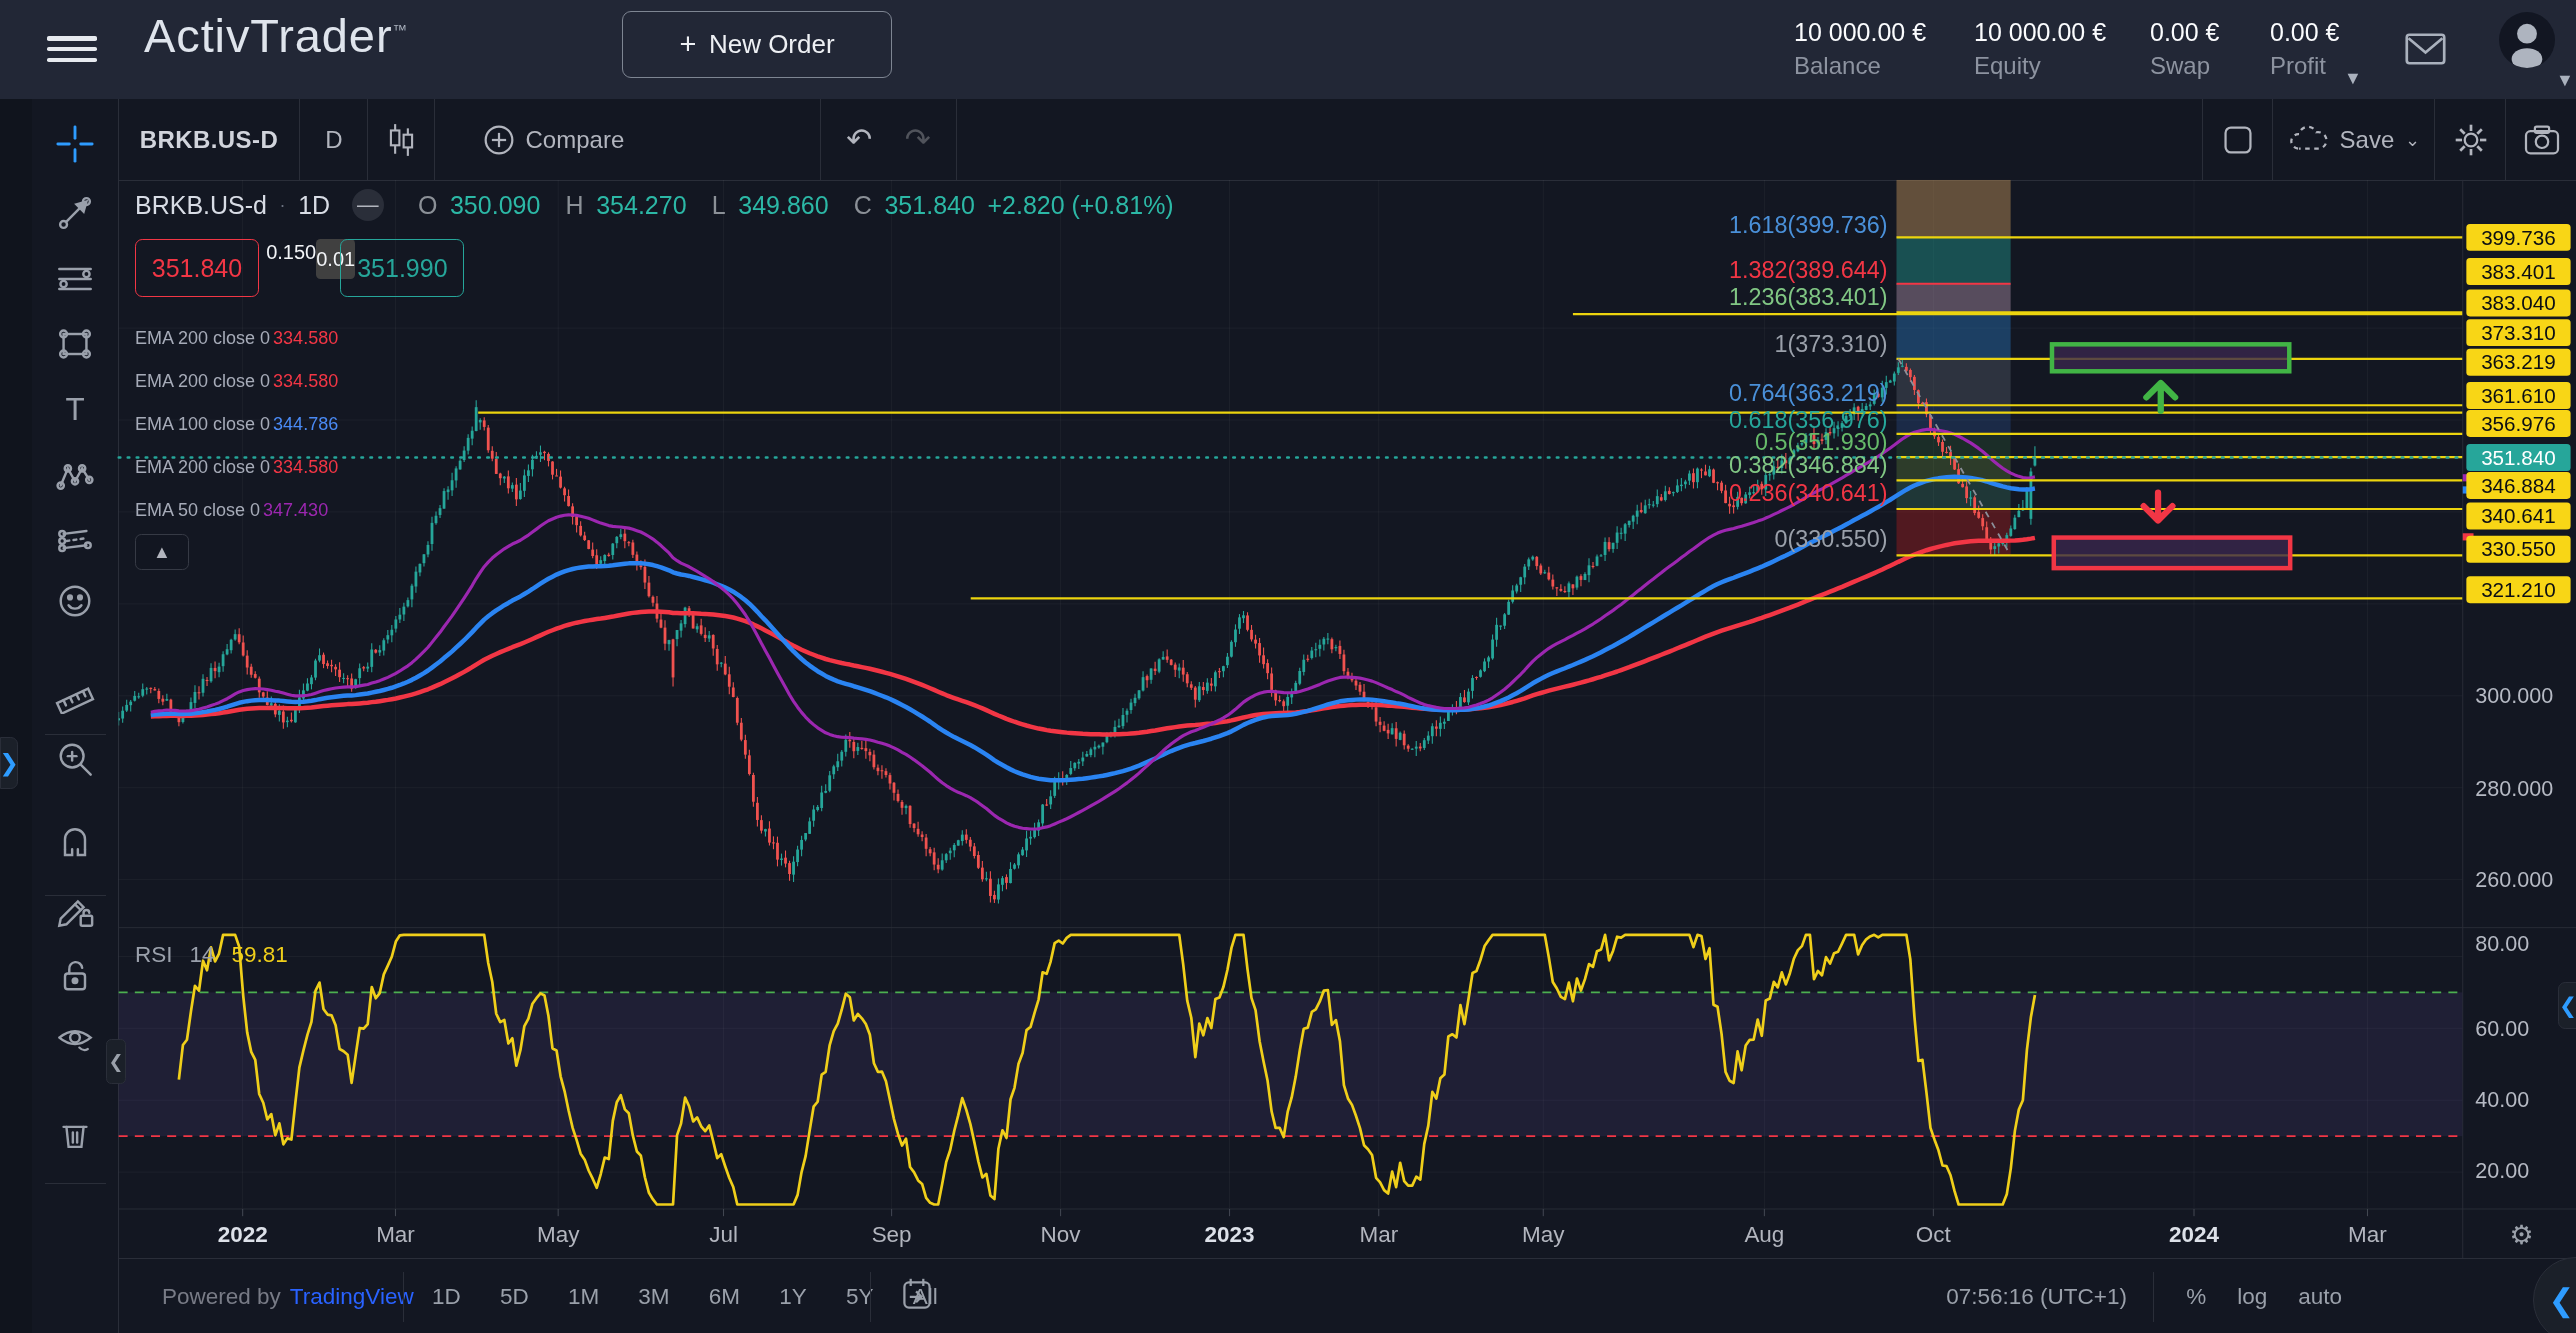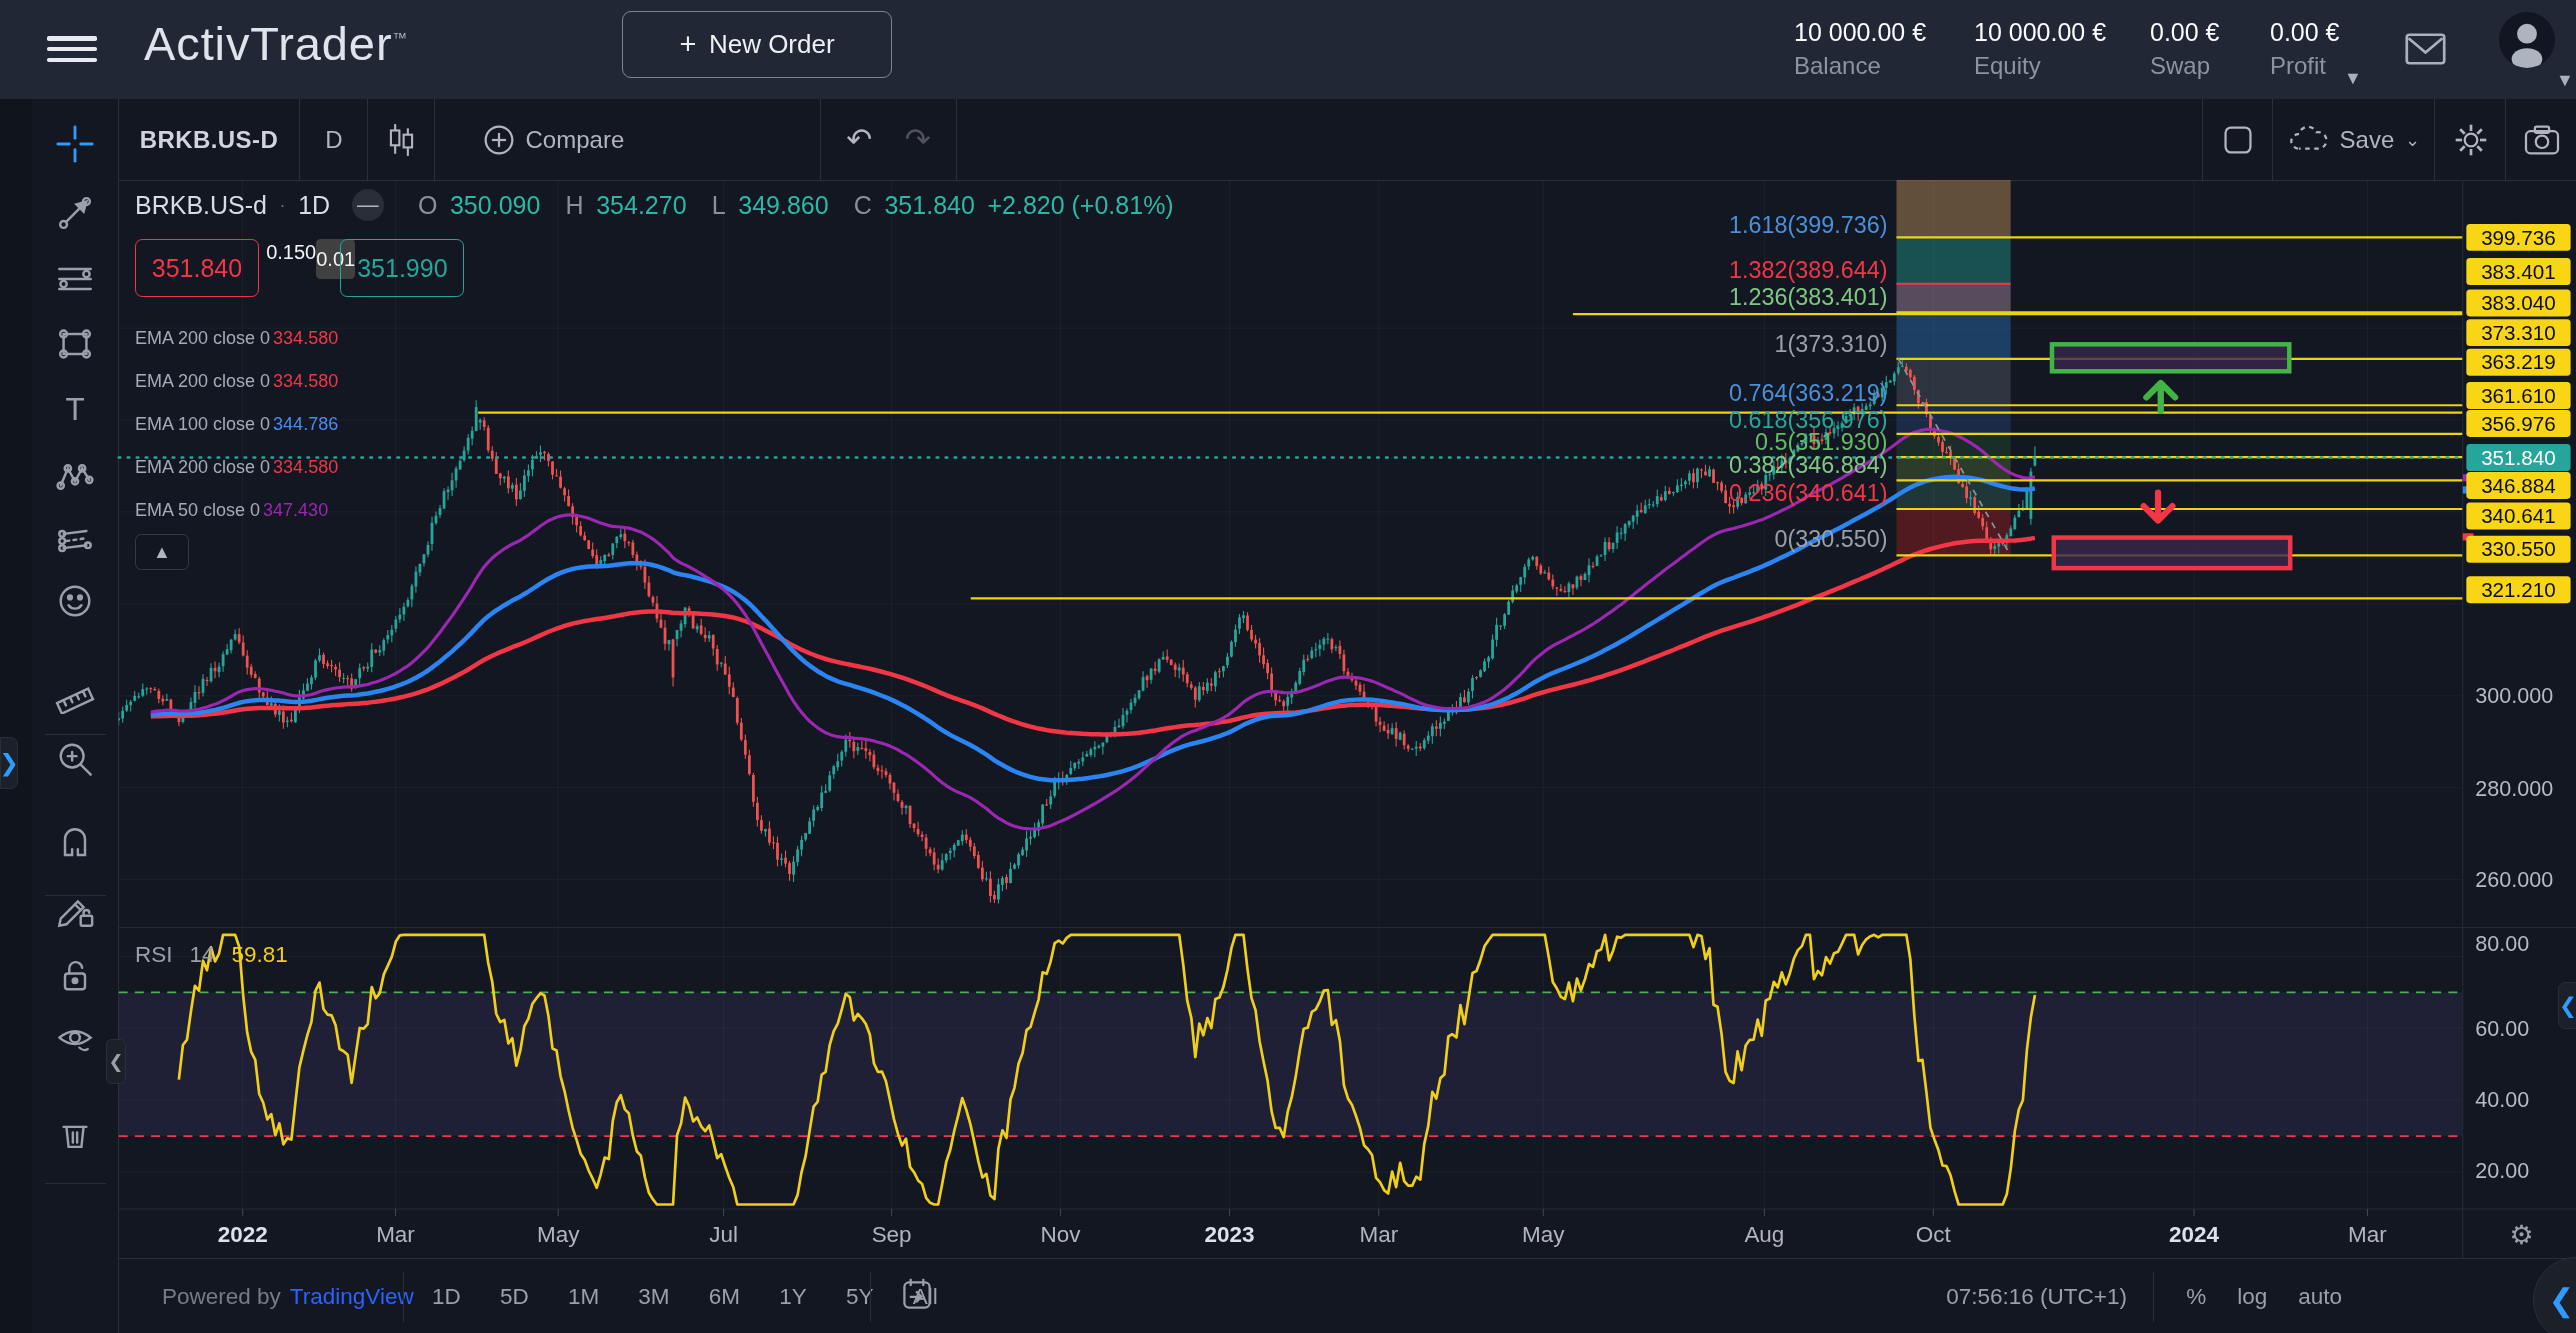--- a/index.html
+++ b/index.html
@@ -2,21 +2,21 @@
 <html style="font-size:14.4px"><head>
 <meta charset="utf-8">
 <style>
   html,body{margin:0;padding:0;width:2576px;height:1334px;overflow:hidden;background:#131722;
     font-family:"Liberation Sans","DejaVu Sans",sans-serif;-webkit-font-smoothing:antialiased;}
   #app{position:absolute;inset:0;width:2576px;height:1334px;background:#131722;}
   
   #header{position:absolute;left:0;top:0;width:2576px;height:99px;background:#222736;border-bottom:0.9px solid #11141c;}
   #hamburger{position:absolute;left:47px;top:36px;width:50px;height:29px;cursor:pointer;}
   #hamburger div{height:4.5px;background:#e7eaef;border-radius:1.8px;margin-bottom:6.3px;}
-  #logo{position:absolute;left:144px;top:16px;font-size:47px;font-weight:200;color:#dfe4ec;letter-spacing:0.9px;}
+  #logo{position:absolute;left:144px;top:8px;font-size:47px;font-weight:200;color:#dfe4ec;letter-spacing:0.9px;}
   #logo sup{font-size:14.4px;color:#aab1bd;}
   #new-order{position:absolute;left:622px;top:10.8px;width:270px;height:67px;border:0.9px solid #7e8592;border-radius:9px;
     color:#eef0f4;font-size:26px;display:flex;align-items:center;justify-content:center;gap:12.6px;background:transparent;cursor:pointer;}
   .acct{position:absolute;top:0;height:99px;}
   .acct .val{position:absolute;top:18px;left:0;font-size:25px;color:#fbfcfe;white-space:nowrap;}
   .acct .lbl{position:absolute;top:52px;left:0;font-size:24px;color:#8d93a0;}
   #acct-caret{position:absolute;left:2344px;top:68px;color:#aab1bd;font-size:18px;}
   #mail-btn{position:absolute;left:2405px;top:31px;width:41px;height:36px;}
   #avatar{position:absolute;left:2499px;top:11.7px;width:56px;height:56px;border-radius:50%;background:#121622;overflow:hidden;}
   #avatar-caret{position:absolute;left:2556px;top:70px;color:#aab1bd;font-size:18px;}

